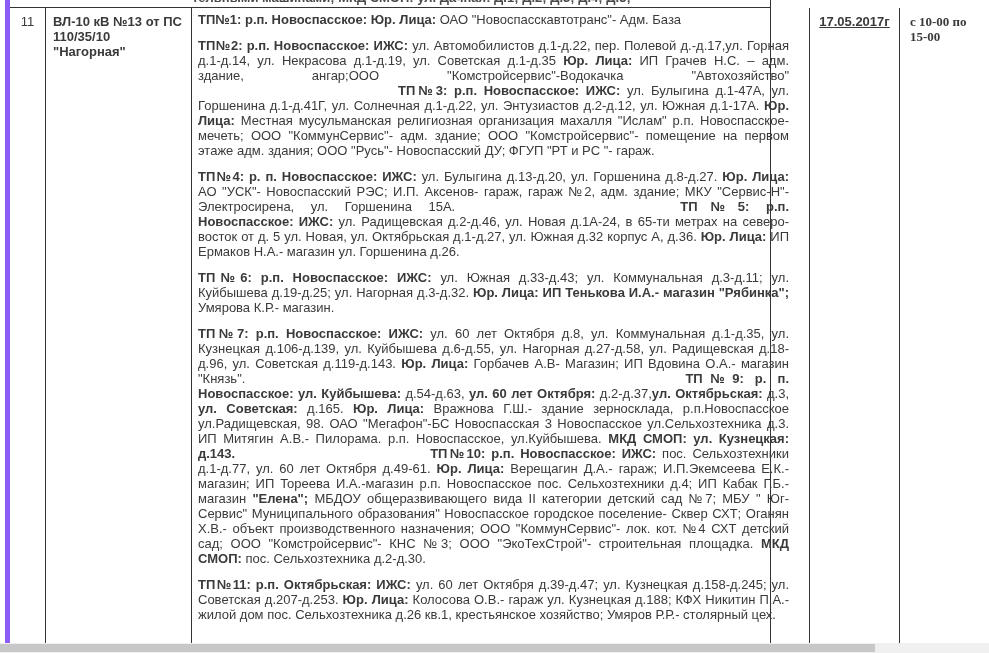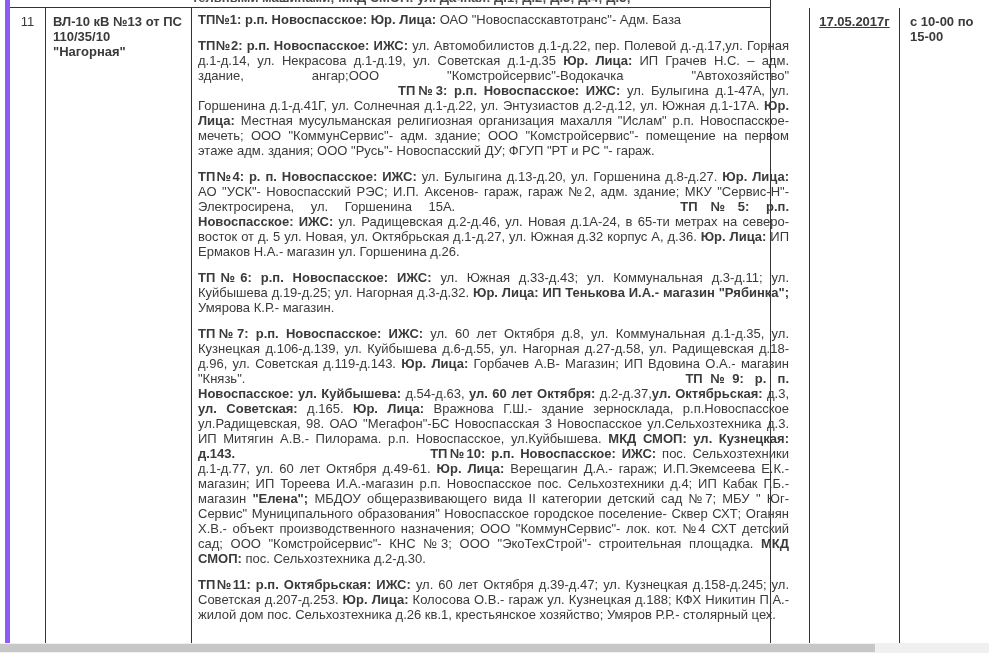--- a/index.html
+++ b/index.html
@@ -20,21 +20,21 @@
   }
   .tr { display: flex; align-items: stretch; }
   .tr-clipped { height: 8px; border-bottom: 1px solid #333; overflow: hidden; }
   .tr-main { height: 635px; }
   .td { flex: 0 0 auto; overflow: hidden; }
   .td + .td { border-left: 1px solid #333; }
   .col-num    { width: 35px;  text-align: center; padding-top: 6px; }
   .col-feeder { width: 146px; padding: 6px 6px 0 7px; font-weight: bold; }
   .col-main   { width: 618px; padding: 4px 4px 0 6px; text-align: justify; }
   .col-date   { width: 90px;  padding-top: 6px; text-align: center; font-weight: bold; text-decoration: underline; }
-  .col-time   { width: 80px;  padding: 6px 4px 4px 10px; font-weight: bold; }
+  .col-time   { width: 80px;  padding: 6px 4px 4px 10px; font-weight: bold; font-family: Liberation Serif, serif; }
   .col-main p { margin: 0 16px 11px 0; }
   .col-main b, .col-feeder, .col-date, .col-time { font-weight: bold; }
   .gap { display: inline-block; height: 1px; }
   .clip-inner { display: block; margin-top: -10px; white-space: nowrap; font-weight: bold; color: #4a4a4a; padding-left: 182px; }
   .hscrollbar {
     position: absolute;
     left: 0; bottom: 0;
     width: 989px; height: 10px;
     background: #f0f0f0;
   }

